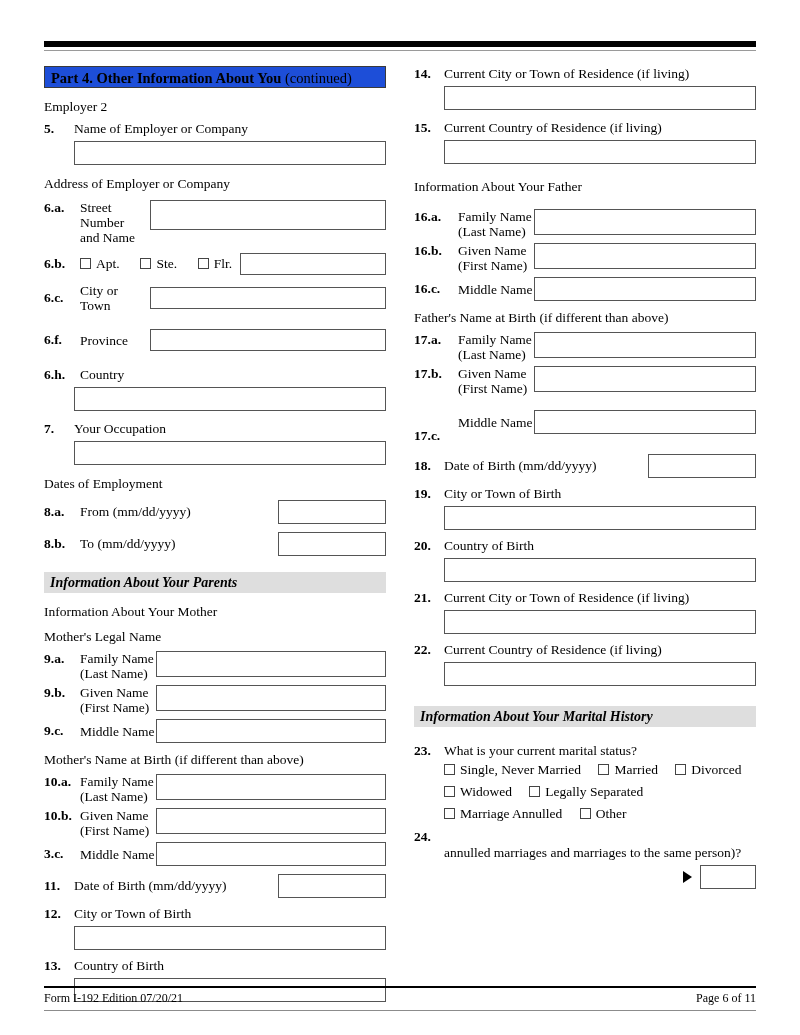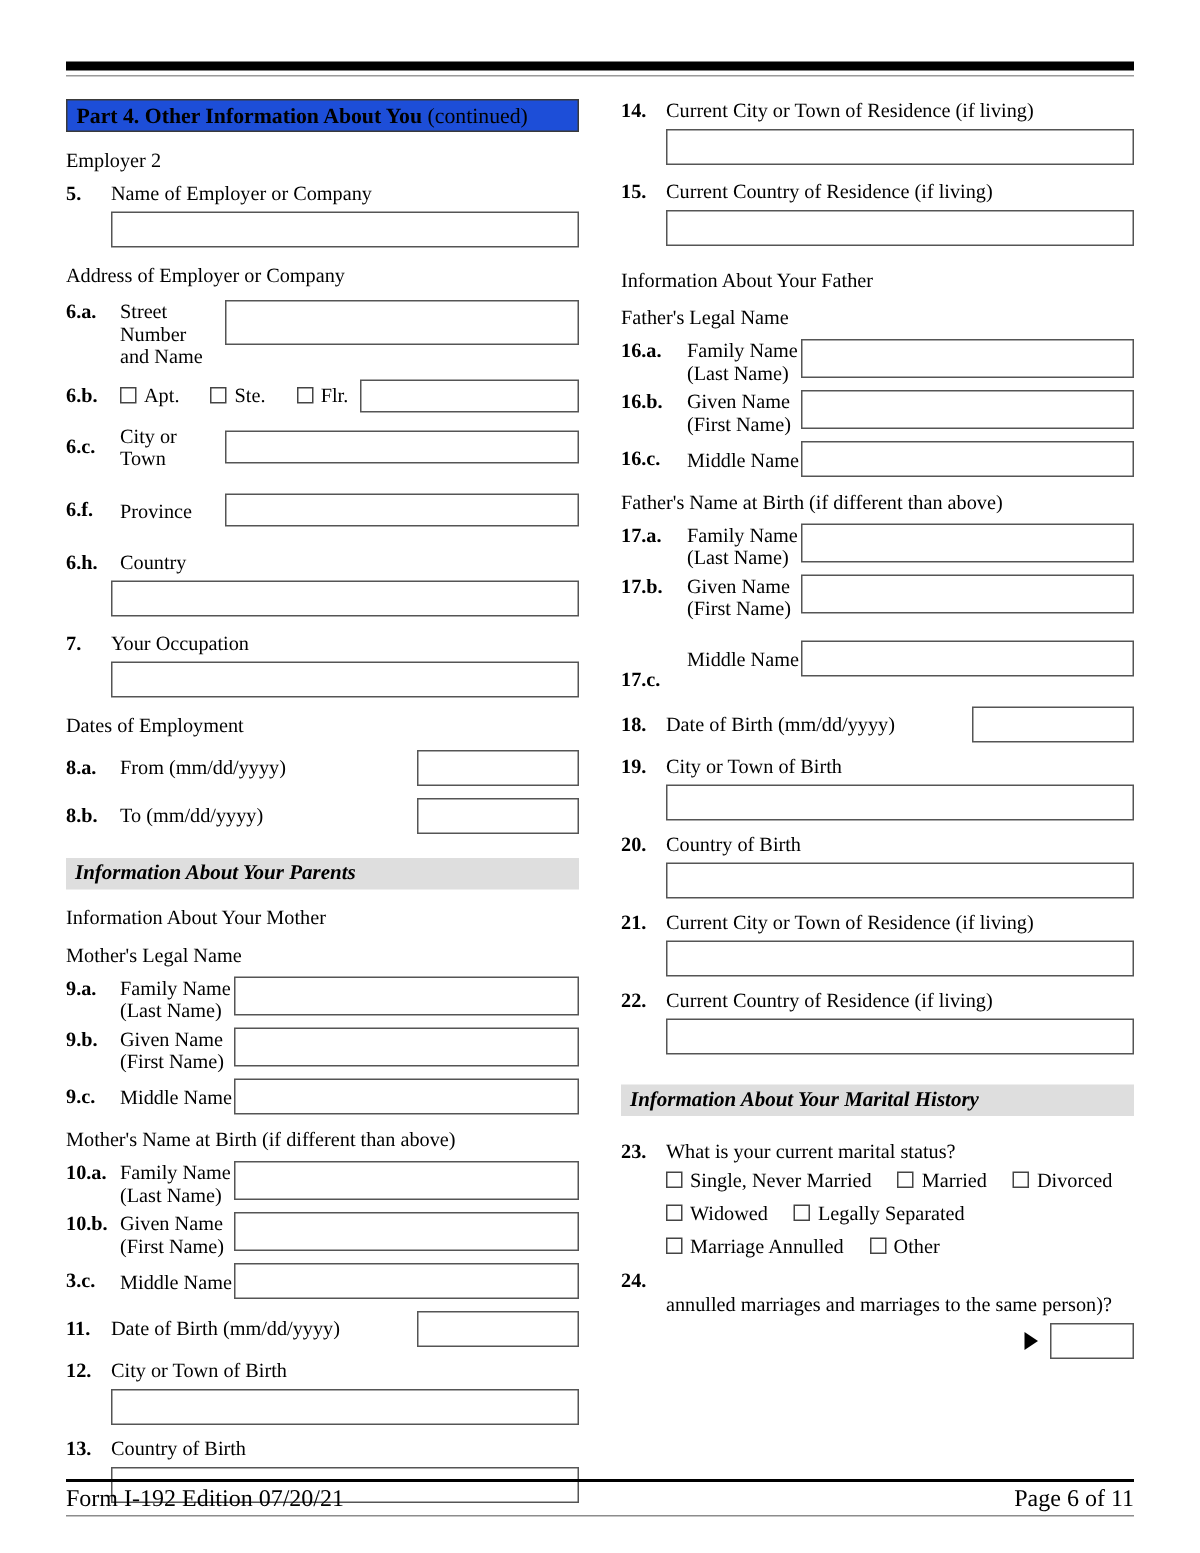--- a/index.html
+++ b/index.html
@@ -155,21 +155,21 @@
     height: 1.6px;
     background: #000000;
   }
   .footer {
     position: absolute;
     left: 44px;
     top: 991px;
     width: 712px;
     display: flex;
     justify-content: space-between;
-    font-size: 16px;
+    font-size: 12px;
   }
   .footer-rule2 {
     position: absolute;
     left: 44px;
     top: 1010px;
     width: 712px;
     height: 1px;
     background: #8c8c8c;
   }
   .nowrap { white-space: nowrap; }
@@ -415,21 +415,20 @@
       <span class="rowlabel">Current Country of Residence (if living)</span>
     </div>
     <div class="spacer-4"></div>
     <div style="padding-left:30px;">
       <div class="box box-tall" style="width:312px;"></div>
     </div>
 
     <div class="spacer-14"></div>
     <div class="plain">Information About Your Father</div>
     <div class="spacer-8"></div>
-    <div class="plain">Father's Legal Name</div>
 
     <div class="spacer-6"></div>
 
     <div class="row">
       <span class="num g-md" style="width:44px;flex:0 0 44px;">16.a.</span>
       <span class="lbl-fixed" style="width:76px;flex:0 0 76px;">
         <span>Family Name</span><br>
         <span>(Last Name)</span>
       </span>
       <span class="box" style="flex:1 1 auto;height:26px;"></span>

